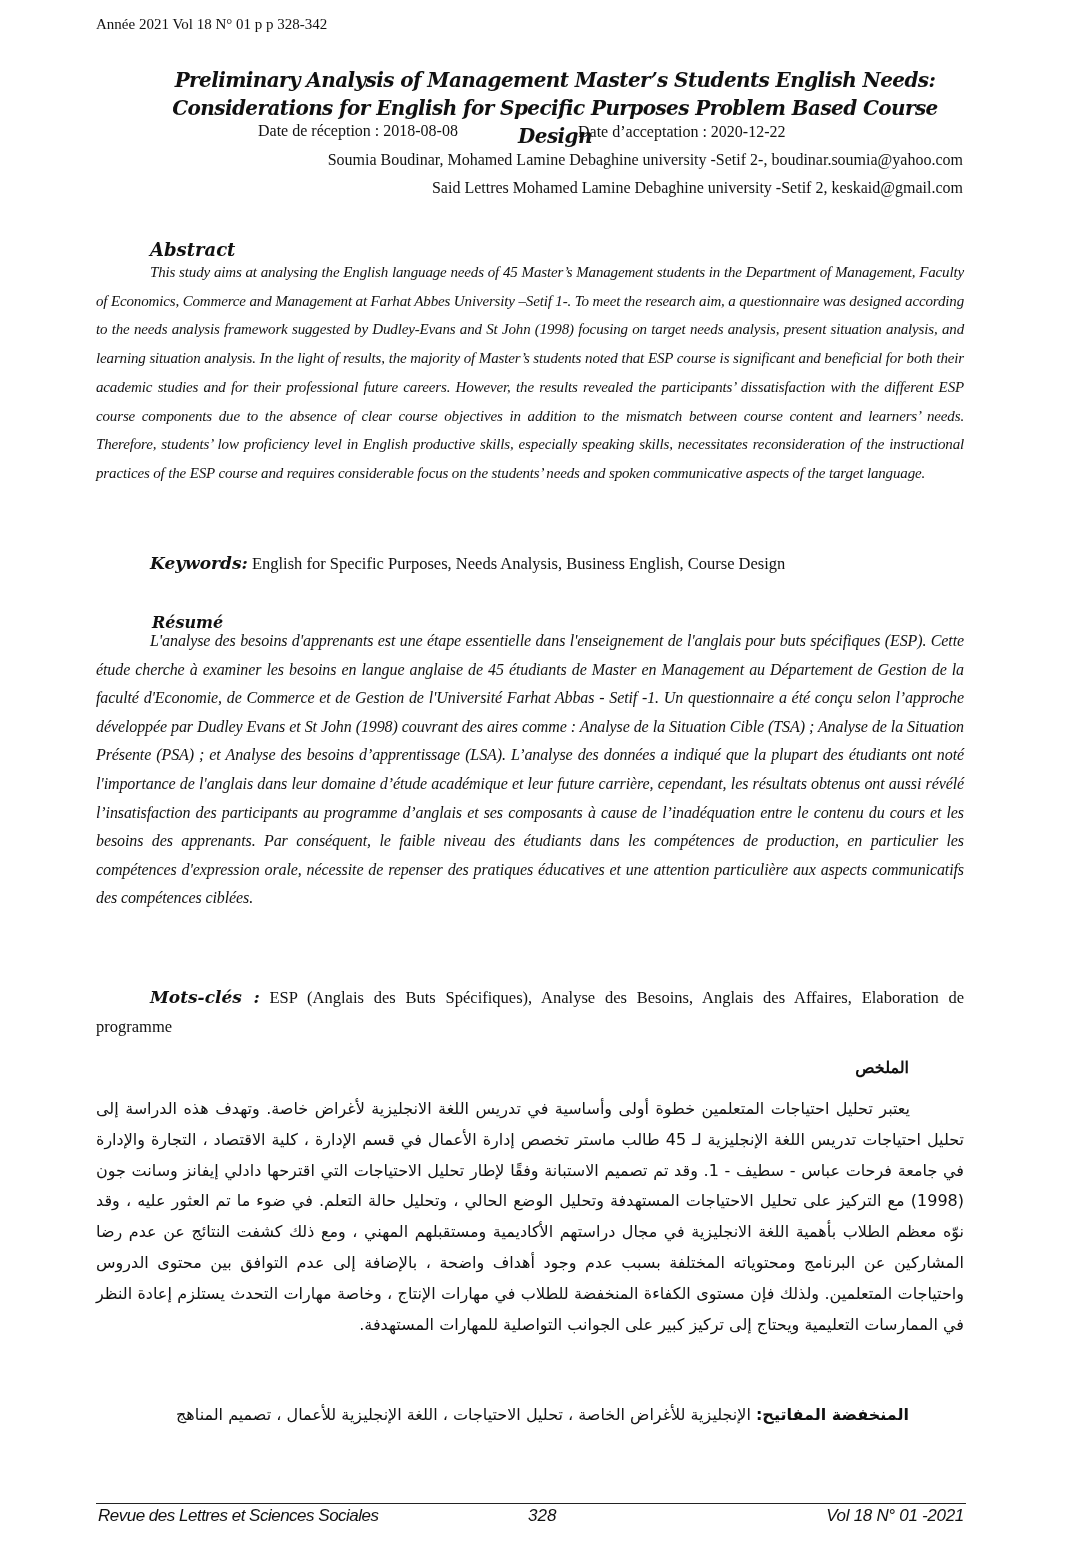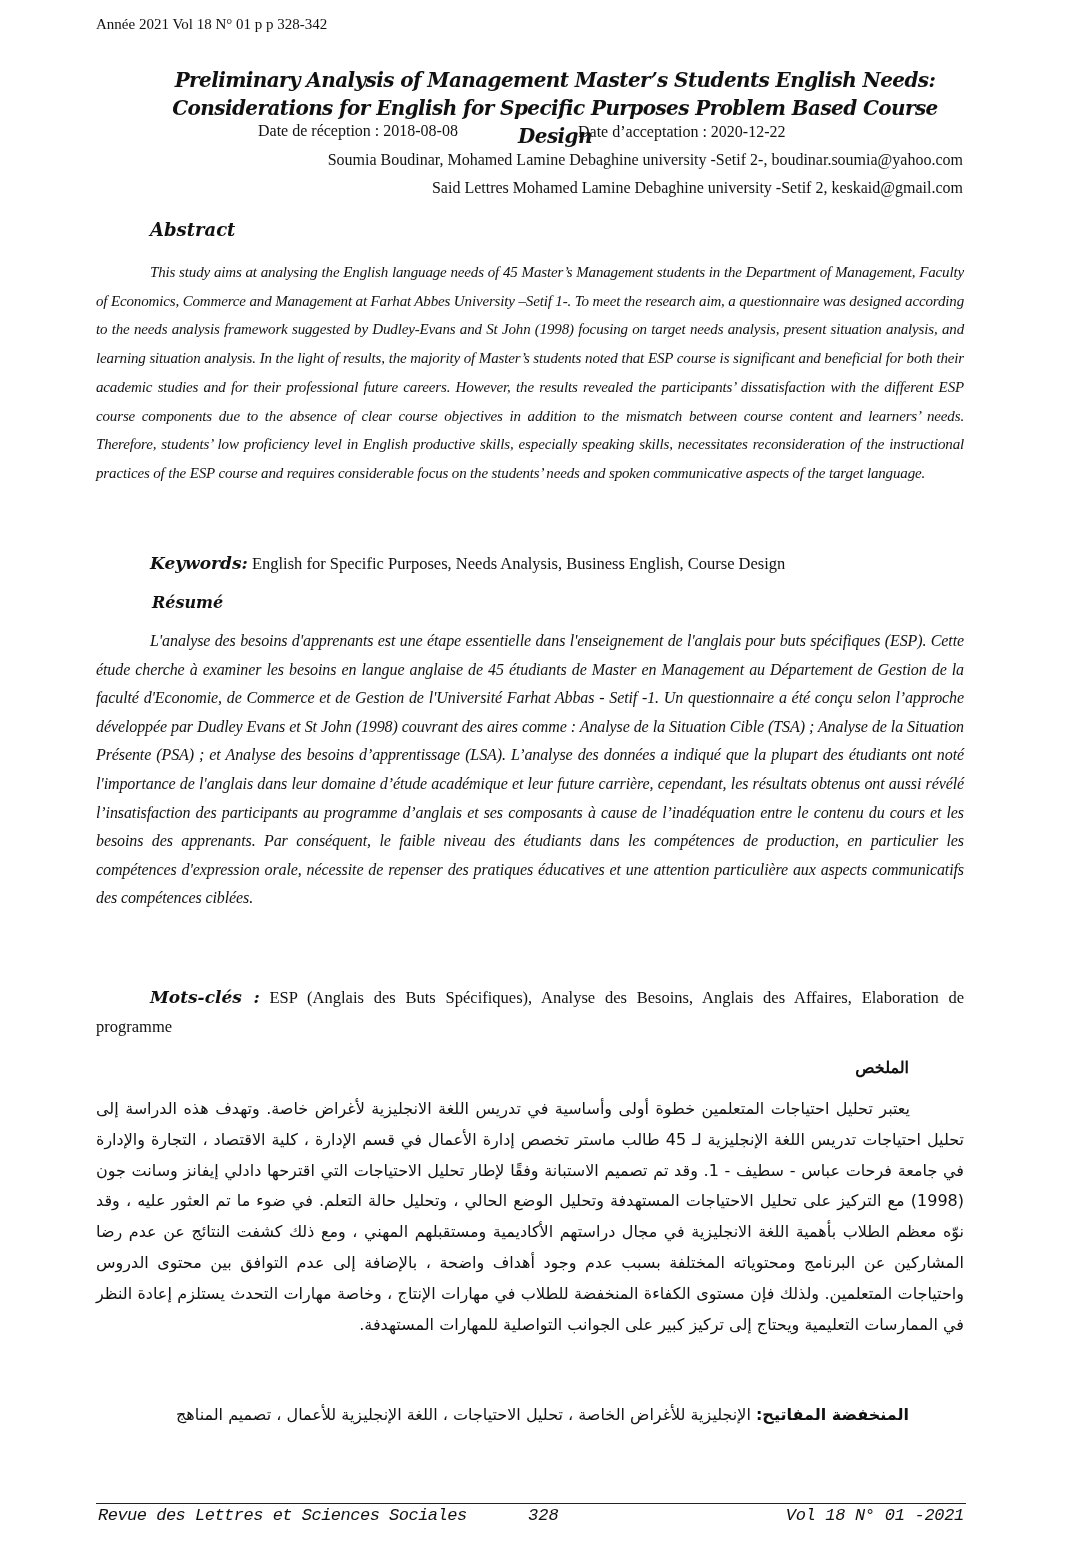--- a/index.html
+++ b/index.html
@@ -22,21 +22,21 @@
   .dates span.acc { position: absolute; left: 320px; white-space: nowrap; top: 1px; }
   .dates span.rec { white-space: nowrap; }
   .author {
     position: absolute; right: 102px; font-size: 16px; white-space: nowrap; margin-left: 14px;
   }
   .author.a1 { top: 151px; }
   .author.a2 { top: 179px; }
 
   .section-head {
     position: absolute; font-family: "DejaVu Serif", serif;
-    font-style: italic; font-weight: bold; font-size: 18px;
+    font-style: italic; font-weight: bold; font-size: 18px; margin-top: 20px;
   }
   .abstract-head { left: 150px; top: 219px; }
   .para {
     position: absolute; left: 96px; width: 868px;
     text-align: justify; text-indent: 54px; font-style: italic;
   }
   .abstract-body {
     top: 258px; font-size: 15px; line-height: 28.7px; letter-spacing: -0.15px;
   }
   .keywords {
@@ -68,21 +68,21 @@
     font-family: "DejaVu Sans", sans-serif; font-size: 16px; white-space: nowrap;
   }
   .ar-keywords .kw-label { font-weight: bold; }
 
   .footer-rule {
     position: absolute; left: 96px; width: 870px; top: 1503px; height: 0;
     border-top: 1.3px solid #222;
   }
   .footer {
     position: absolute; top: 1506px; left: 96px; width: 868px; height: 24px;
-    font-family: Liberation Mono, monospace; font-style: italic; font-size: 17px;
+    font-family: Liberation Sans, sans-serif; font-style: italic; font-size: 17px;
   }
   .footer .journal { position: absolute; left: 2px; top: 0; letter-spacing: -0.5px; }
   .footer .page { position: absolute; left: 432px; top: 0; }
   .footer .vol { position: absolute; right: 0; top: 0; letter-spacing: -0.3px; }
 </style>
 </head>
 <body>
 
 <div class="header-ref">Année 2021 Vol 18   N° 01 p p 328-342</div>
 

